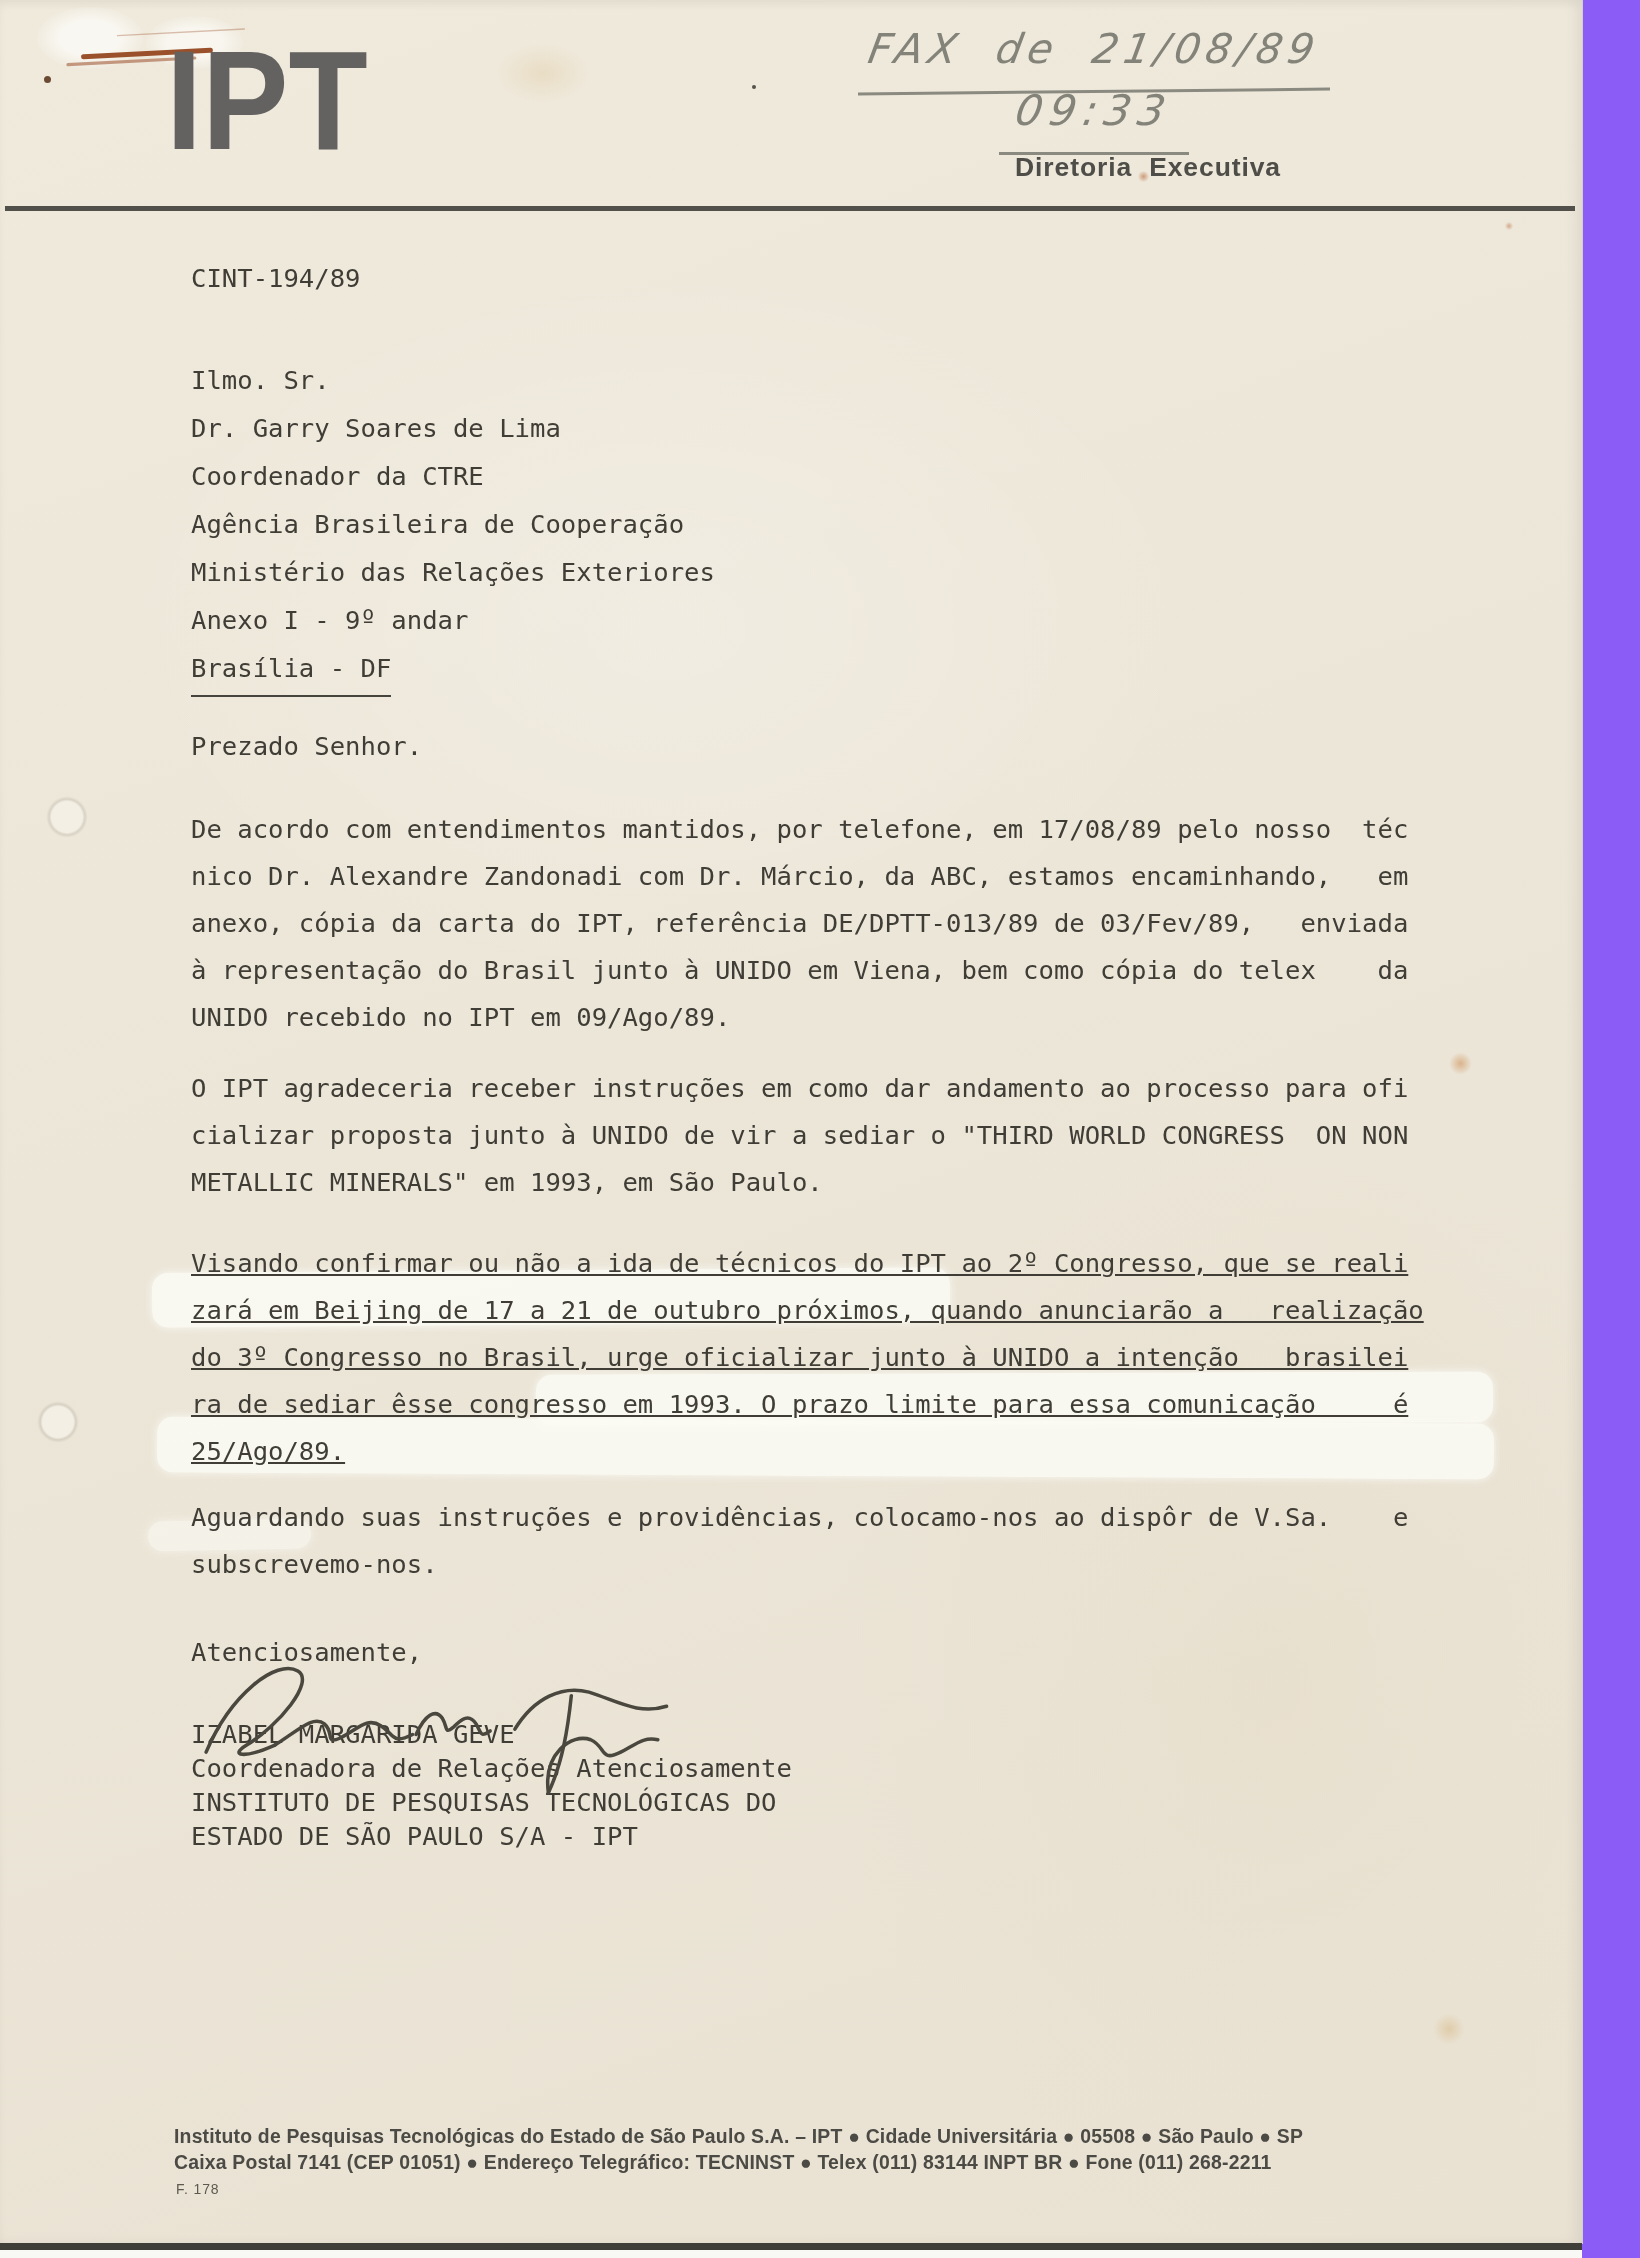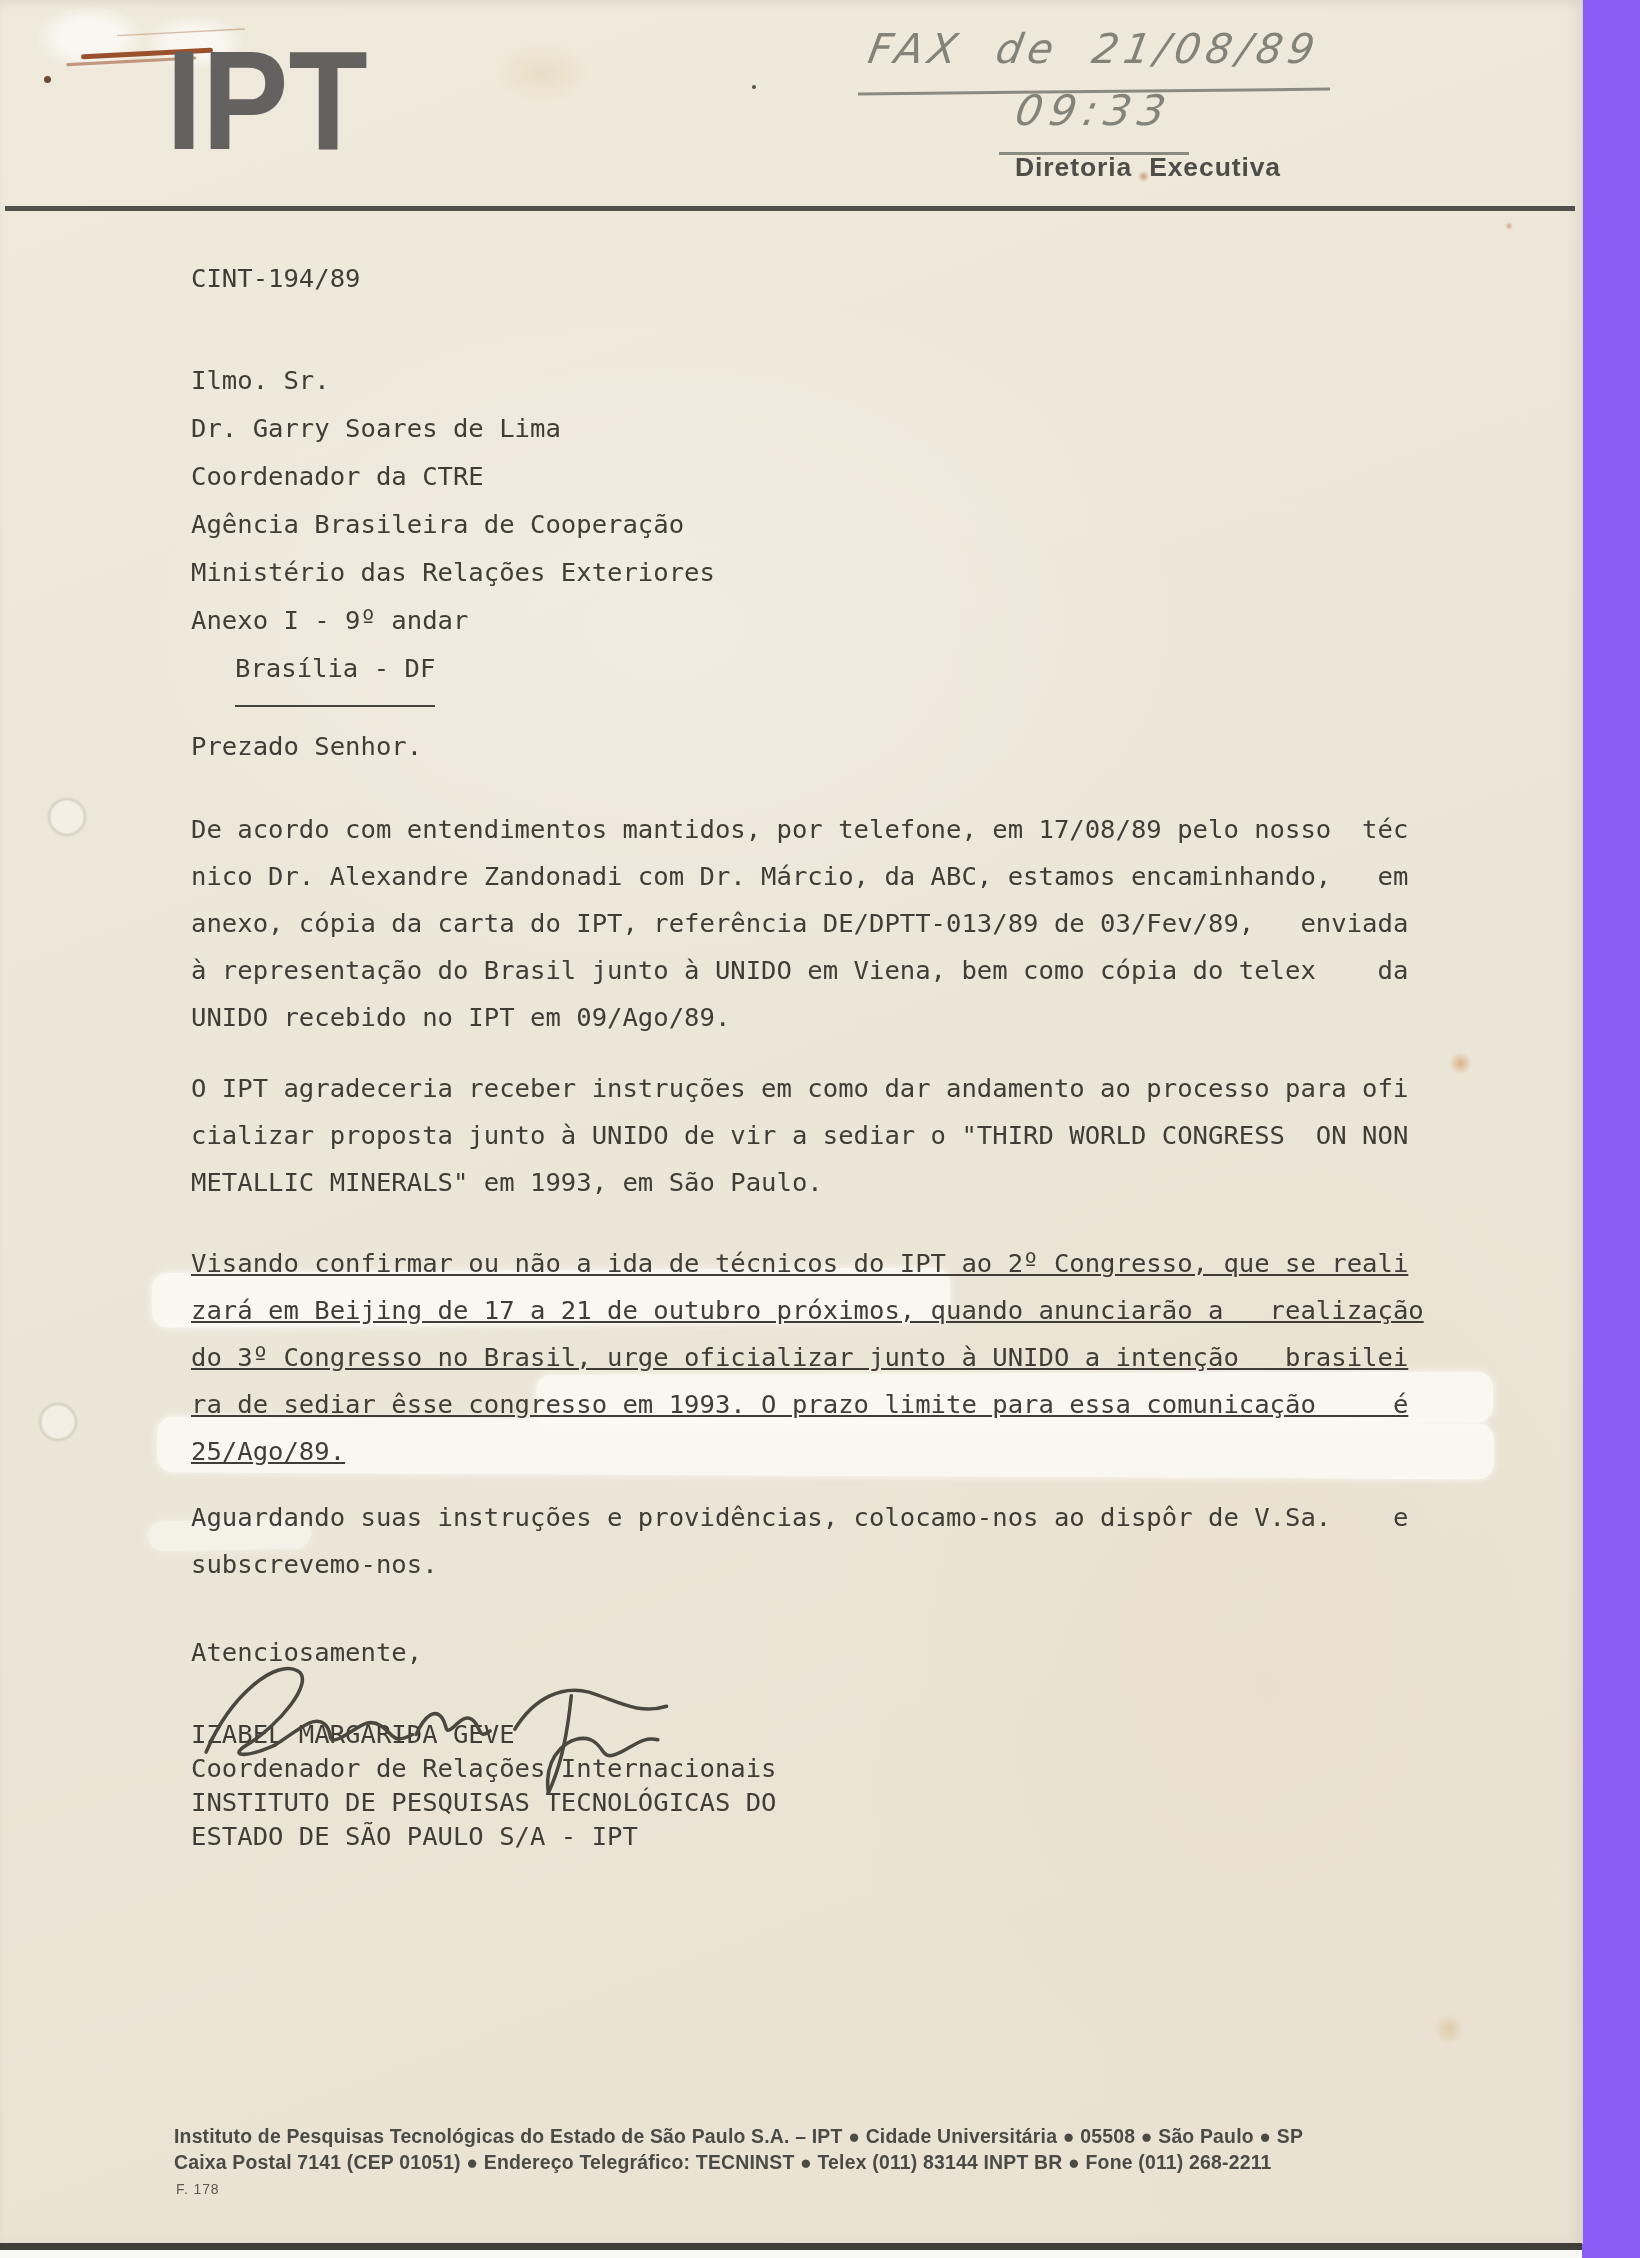--- a/index.html
+++ b/index.html
@@ -24,21 +24,21 @@
   .fax1{position:absolute;left:869px;top:25px;font-size:41px;letter-spacing:5.3px;word-spacing:16px;
         transform:skewX(-10deg);}
   .fax1u{position:absolute;left:858px;top:90px;width:472px;height:2.6px;background:#8b8a80;transform:rotate(-0.6deg);}
   .fax2{position:absolute;left:1016px;top:86px;font-size:42px;letter-spacing:7px;transform:skewX(-10deg);}
   .fax2u{position:absolute;left:999px;top:152px;width:190px;height:2.6px;background:#8b8a80;}
   
   .typed{position:absolute;left:191px;font-size:25.6px;line-height:47px;z-index:3;}
   .tline{white-space:pre;}
   .ref{top:255px;}
   .recipient{top:356px;line-height:48px;}
-  .recipient .tline:last-child{width:fit-content;border-bottom:2.6px solid #45443d;padding-bottom:13px;margin-left:44px;}
+  .recipient .tline:last-child{width:fit-content;border-bottom:2.6px solid #45443d;padding-bottom:3px;}
   .salutation{top:723px;}
   .para1{top:806px;}
   .para2{top:1065px;}
   .para3{top:1240px;text-decoration:underline;}
   .para4{top:1494px;}
   .closing{top:1629px;}
   .sigblock{top:1717px;line-height:34px;}
   .attach{top:1921px;line-height:49px;}
   .attach .tline:nth-child(2){padding-left:247px;}
   
@@ -153,21 +153,21 @@
       <path d="M16,118 C44,52 96,12 120,26 C140,38 98,88 62,110 C42,122 58,126 94,110"></path>
       <path d="M94,110 C122,92 138,76 150,86 C162,96 150,110 168,102 C188,92 198,78 214,88 C230,98 226,110 250,98"></path>
       <path d="M254,98 C264,76 276,68 284,80 C290,90 286,98 296,90 C306,80 314,74 322,86 C328,96 326,102 338,94"></path>
       <path d="M366,92 C388,56 420,42 450,50 C482,60 506,76 538,66"></path>
       <path d="M430,54 C426,92 420,130 404,164" stroke-width="3.5"></path>
       <path d="M404,164 C398,120 430,96 452,104 C470,112 462,130 486,118 C502,110 512,100 528,104" stroke-width="3.5"></path>
     </svg>
 
     <div class="typed sigblock">
       <div class="tline">IZABEL MARGARIDA GEVE</div>
-      <div class="tline">Coordenador de Relações Internacionais</div>
+      <div class="tline">Coordenadora de Relações Atenciosamente</div>
       <div class="tline">INSTITUTO DE PESQUISAS TECNOLÓGICAS DO</div>
       <div class="tline">ESTADO DE SÃO PAULO S/A - IPT</div>
     </div>
 
 
     <div class="footer">
       <div>Instituto de Pesquisas Tecnológicas do Estado de São Paulo S.A. – IPT ● Cidade Universitária ● 05508 ● São Paulo ● SP</div>
       <div>Caixa Postal 7141 (CEP 01051) ● Endereço Telegráfico: TECNINST ● Telex (011) 83144 INPT BR ● Fone (011) 268-2211</div>
     </div>
     <div class="formno">F. 178</div>

